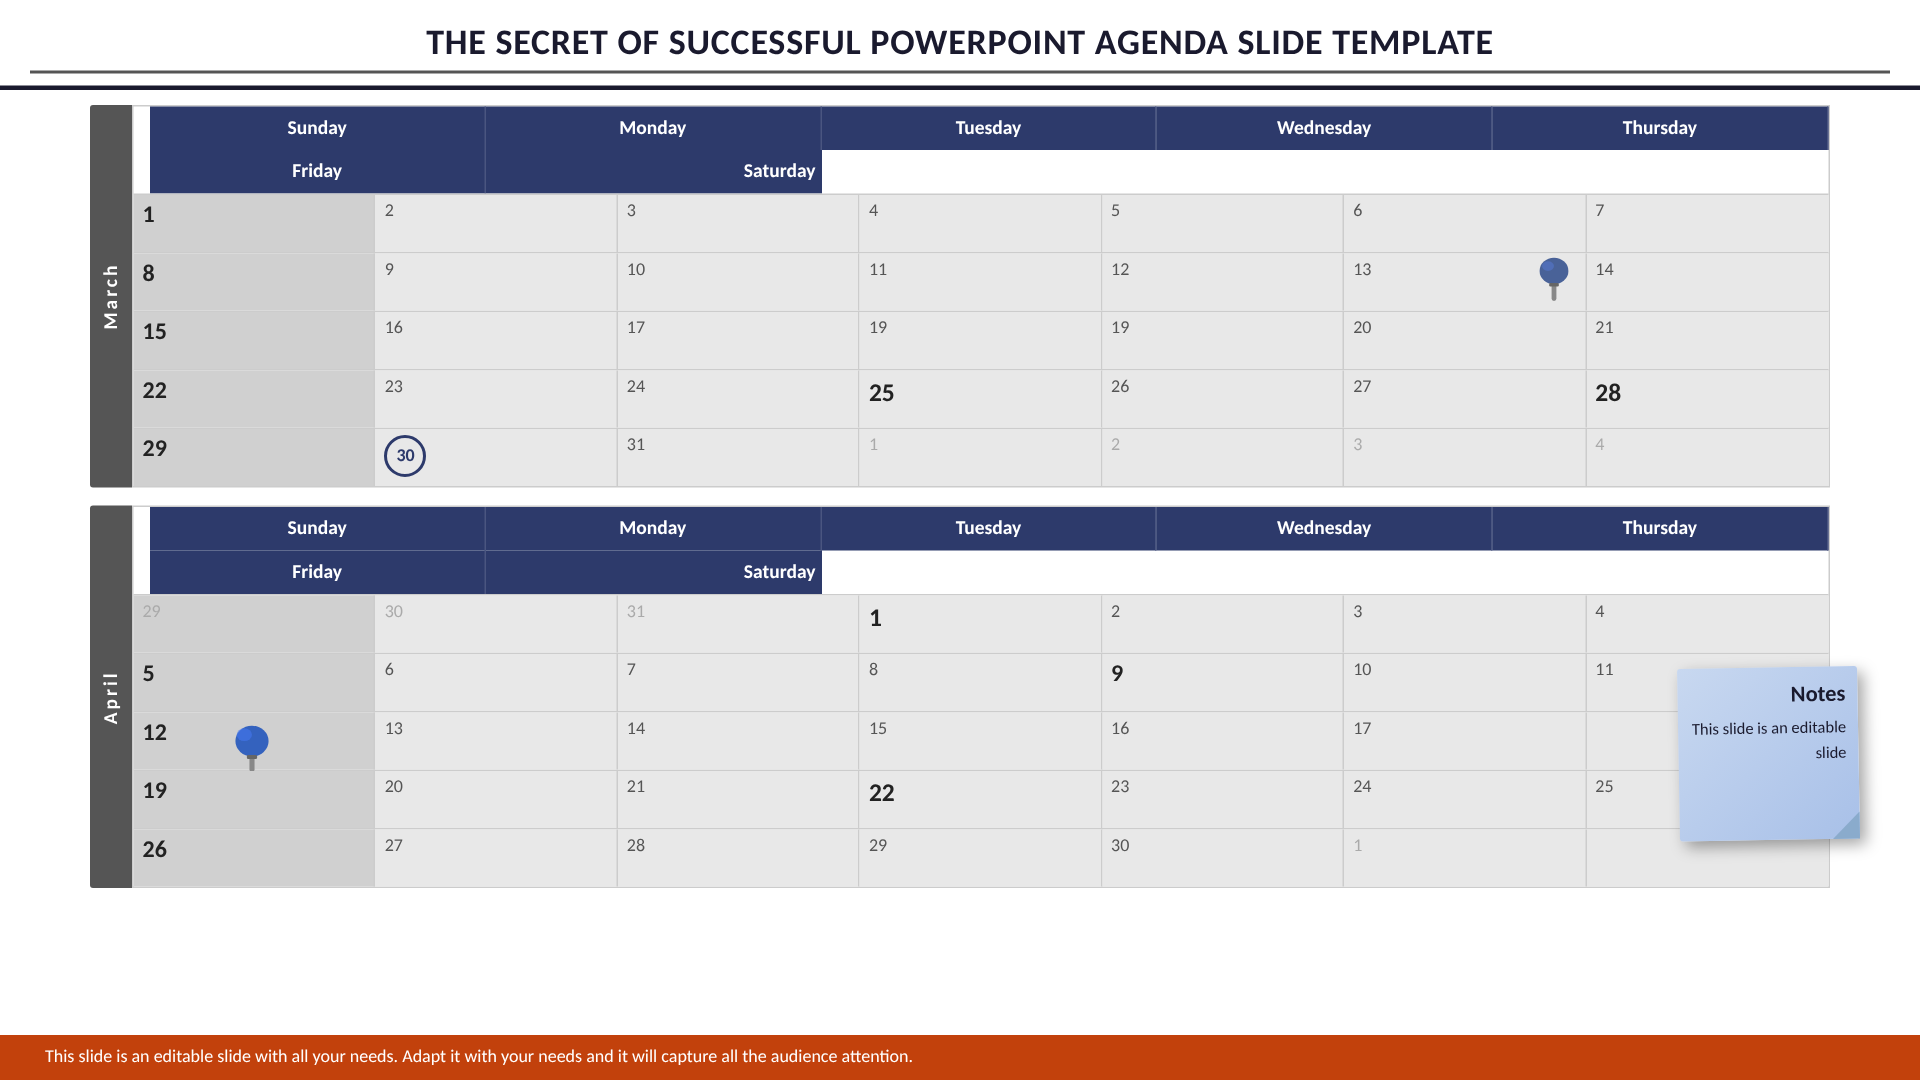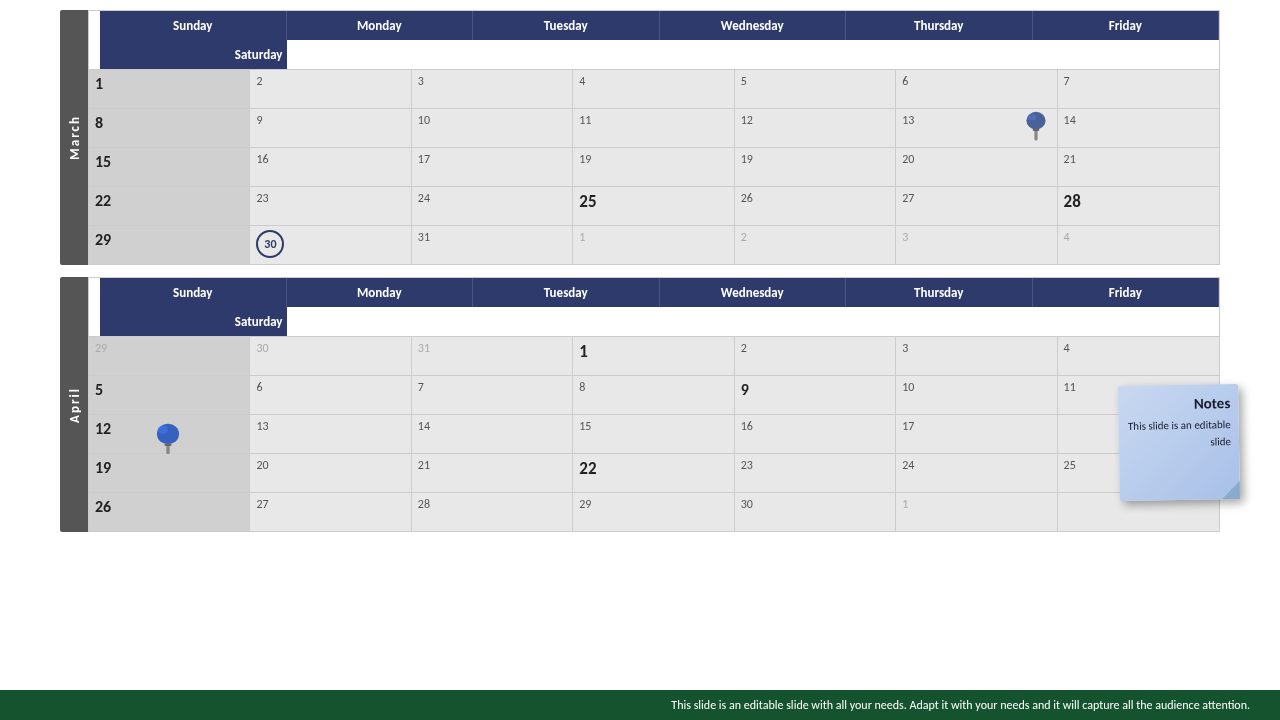--- a/index.html
+++ b/index.html
@@ -67,21 +67,21 @@
       letter-spacing: 2px;
     }
     .calendar-grid {
       flex: 1;
       display: flex;
       flex-direction: column;
       border: 1px solid #ccc;
     }
     .cal-header-row {
       display: grid;
-      grid-template-columns: repeat(6, 1fr);
+      grid-template-columns: repeat(5, 1fr);
       padding-left: 11px;
     }
     .cal-header-cell {
       background: #2d3a6b;
       color: white;
       font-weight: 700;
       font-size: 13px;
       text-align: center;
       padding: 7px 4px;
       border-right: 1px solid #4a5580;
@@ -141,33 +141,37 @@
     }
     .pushpin {
       position: absolute;
       width: 26px;
       height: 32px;
       right: 8px;
       top: 2px;
     }
     
     .footer-bar {
-      background: #14532d;
+      background: #c2410c;
       color: white;
       font-size: 12px;
       padding: 8px 30px;
-      text-align: right;
+      text-align: left;
       margin-top: 32px;
     }
   </style>
 </head>
 <body>
 
 <div class="slide-container">
 
+  <div class="title-bar">
+    <h1>The Secret of Successful POWERPOINT AGENDA SLIDE TEMPLATE</h1>
+    <div class="title-underline"></div>
+  </div>
 
   <div class="main-content">
 
     <div class="calendar-block">
       <div class="month-label-container">
         <span class="month-label">March</span>
       </div>
       <div class="calendar-grid">
         <div class="cal-header-row">
           <div class="cal-header-cell">Sunday</div>

